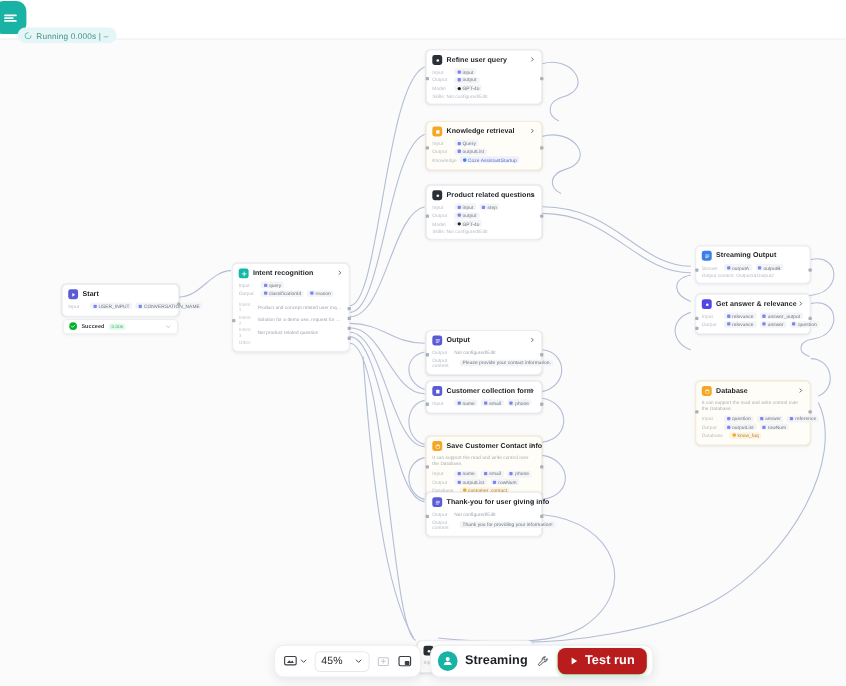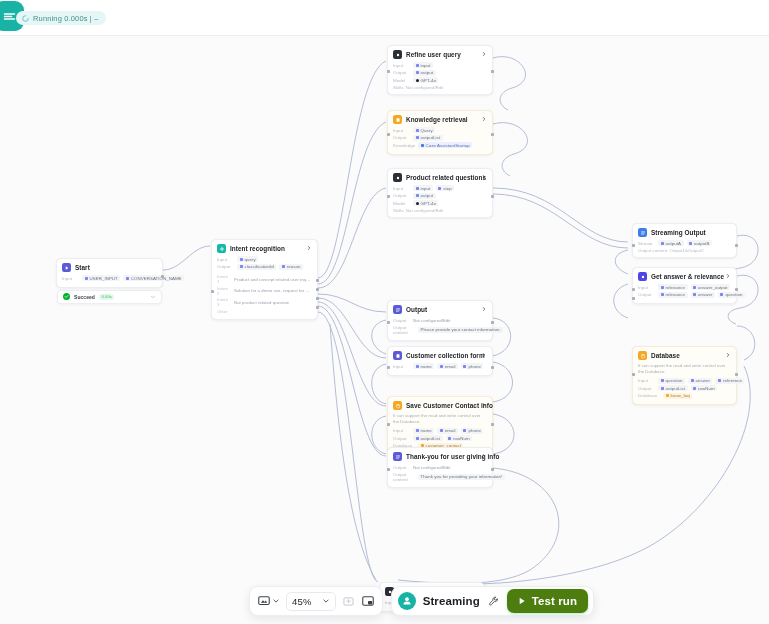--- a/index.html
+++ b/index.html
@@ -39,21 +39,21 @@
   }
   .info-icon { color: #a6abb3; display:flex; align-items:center; }
   .verified-dot {
     width: 9px; height: 9px; border-radius: 50%;
     background: #00b42a;
     display: flex; align-items: center; justify-content: center;
   }
   .verified-dot svg { display:block; }
 
   .run-pill {
-    position: absolute; left: 16px; top: 11px;
+    position: absolute; left: 16px; top: 25px;
     height: 14px;
     background: #e4f7f6;
     border-radius: 7px;
     display: flex; align-items: center;
     gap: 4px;
     padding: 0 7px 0 6px;
   }
   .run-pill .spin { color:#4aa8a0; display:flex; }
   .run-text { font-size: 7.5px; color: #4a8f8a; white-space: nowrap; letter-spacing:.15px;}
 
@@ -214,21 +214,21 @@
     padding: 0 5px 0 6px; gap: 7px;
   }
   .avatar {
     width: 18px; height: 18px; border-radius: 50%;
     background: #19b3a6; display:flex; align-items:center; justify-content:center;
   }
   .avatar svg{display:block}
   .chars-label { font-size: 11.5px; color: #1c1f23; font-weight: 600; letter-spacing:.1px;}
   .wrench { color:#3b3f46; display:flex; }
   .testrun {
-    background: #4d7c0f;
+    background: #b91c1c;
     border-radius: 7px;
     height: 24px;
     display: flex; align-items: center; gap: 5px;
     padding: 0 11px 0 10px;
     cursor: pointer;
     box-shadow: 0 1px 3px rgba(0,180,42,.3);
   }
   .testrun-label { font-size: 11.5px; color: #ffffff; font-weight: 700; letter-spacing:.1px;}
   .play { color:#fff; display:flex; }
 </style>

